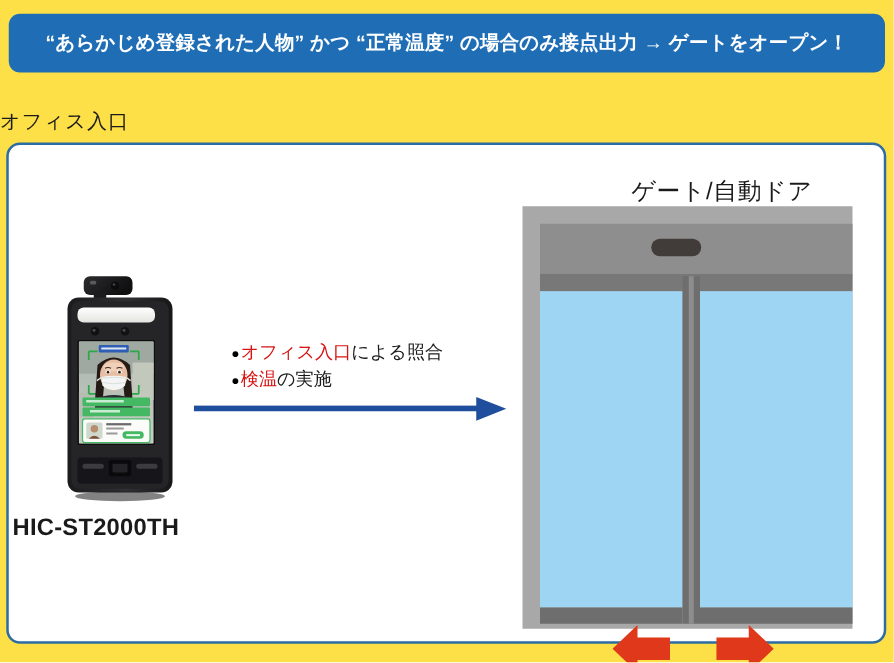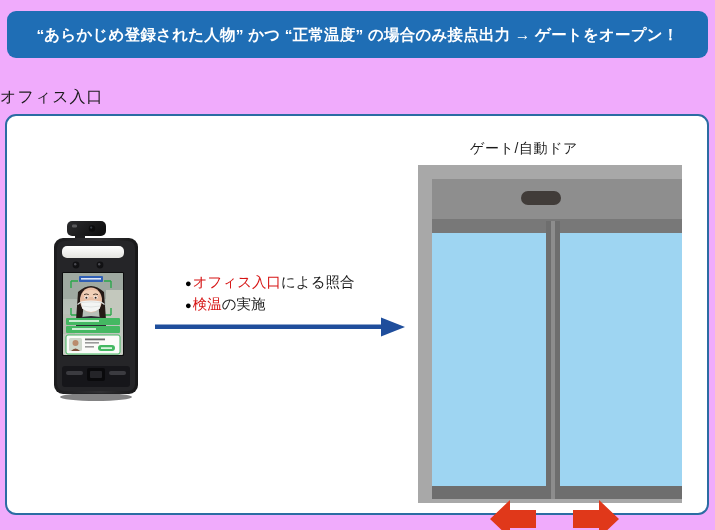--- a/index.html
+++ b/index.html
@@ -9,21 +9,21 @@
     background: #ffffff;
   }
   body {
     font-family: "Liberation Sans", "DejaVu Sans", sans-serif;
     -webkit-font-smoothing: antialiased;
   }
   #stage {
     position: relative;
     width: 715px;
     height: 530px;
-    background: #f0abfc;
+    background: #fde047;
     overflow: hidden;
   }
 
   
   .banner {
     position: absolute;
     left: 7px;
     top: 11px;
     width: 701px;
     height: 47px;
@@ -68,22 +68,22 @@
     box-sizing: border-box;
     background: #ffffff;
   }
 
   
   .gate-label {
     position: absolute;
     left: 470px;
     top: 140px;
     width: 180px;
-    text-align: left;
-    font-size: 14px;
+    text-align: right;
+    font-size: 19px;
     color: #1a1a1a;
     letter-spacing: 0.6px;
   }
 
   
   .gate {
     position: absolute;
     left: 418px;
     top: 165px;
     width: 264px;
@@ -381,14 +381,15 @@
       <rect x="14" y="148" width="68" height="21" rx="3" fill="#16161a"></rect>
       <rect x="18" y="153" width="17" height="4" rx="2" fill="#3b3b40"></rect>
       <rect x="61" y="153" width="17" height="4" rx="2" fill="#3b3b40"></rect>
       <rect x="39" y="150" width="18" height="13" rx="2" fill="#0a0a0c"></rect>
       <rect x="42" y="153" width="12" height="7" rx="1" fill="#242428"></rect>
 
       <ellipse cx="48" cy="179" rx="36" ry="4" fill="#1c1c1e" opacity="0.55"></ellipse>
     </svg>
   </div>
 
+  <div class="device-label">HIC-ST2000TH</div>
 
 </div>
 
 </body></html>

